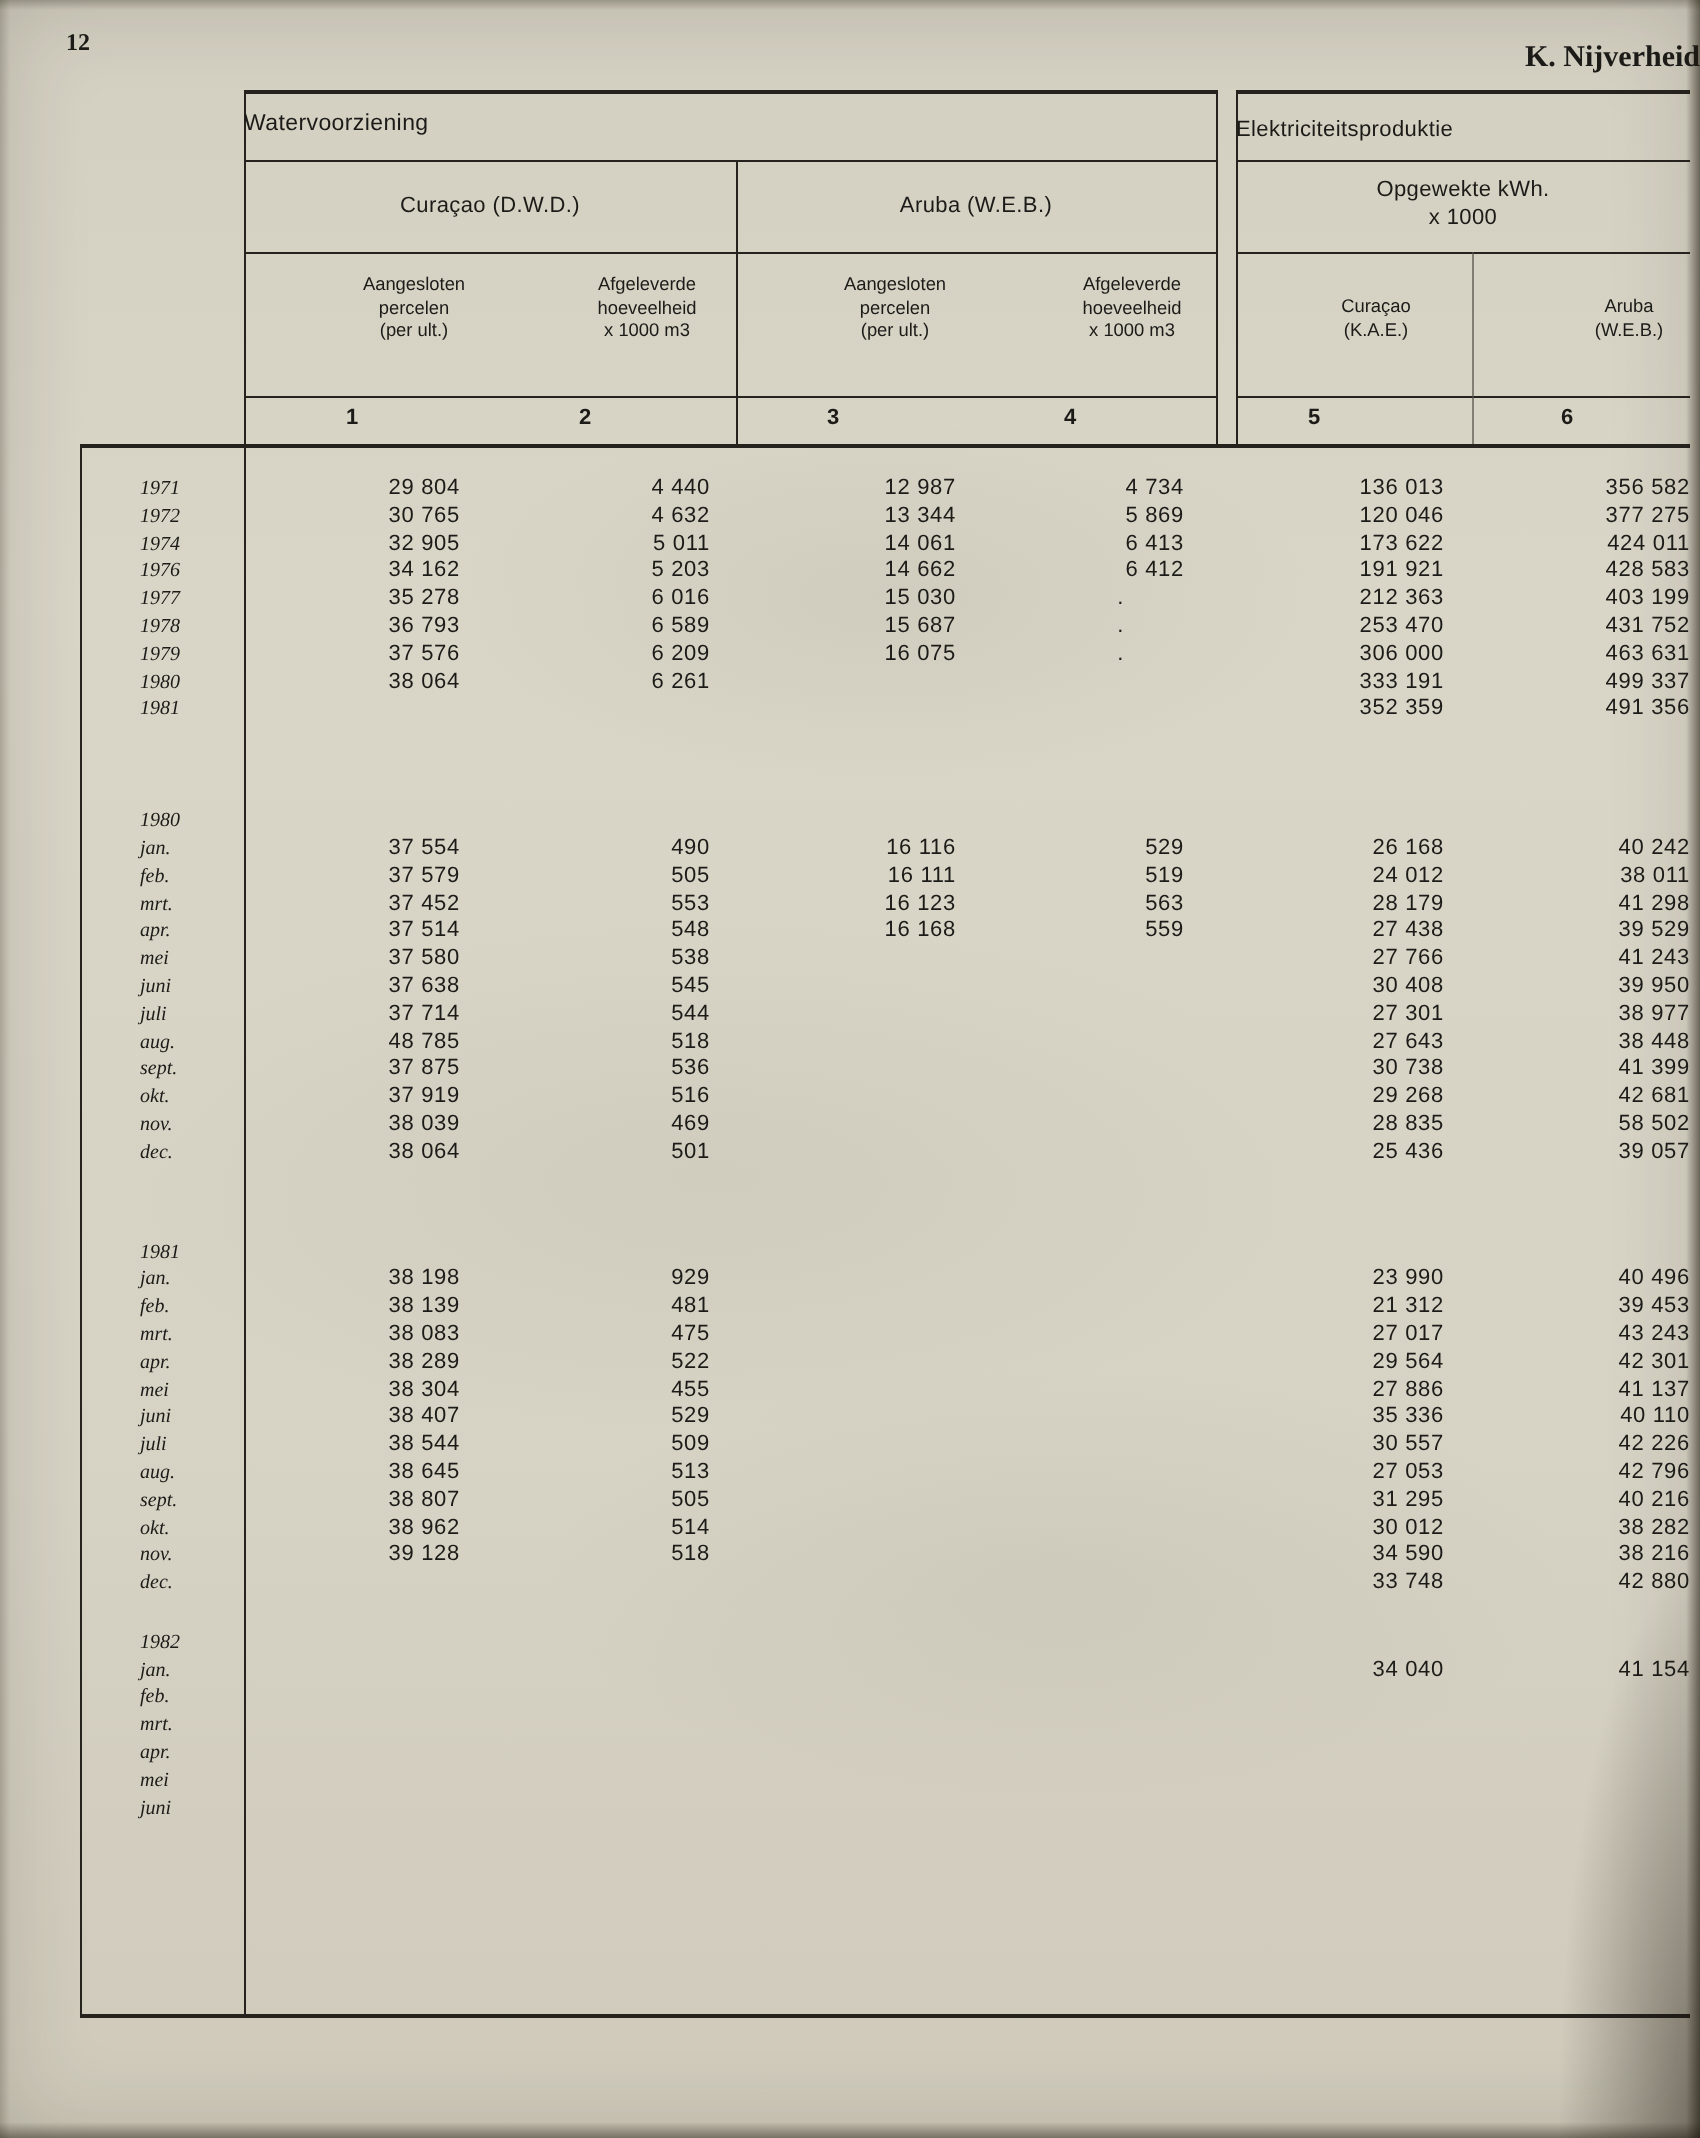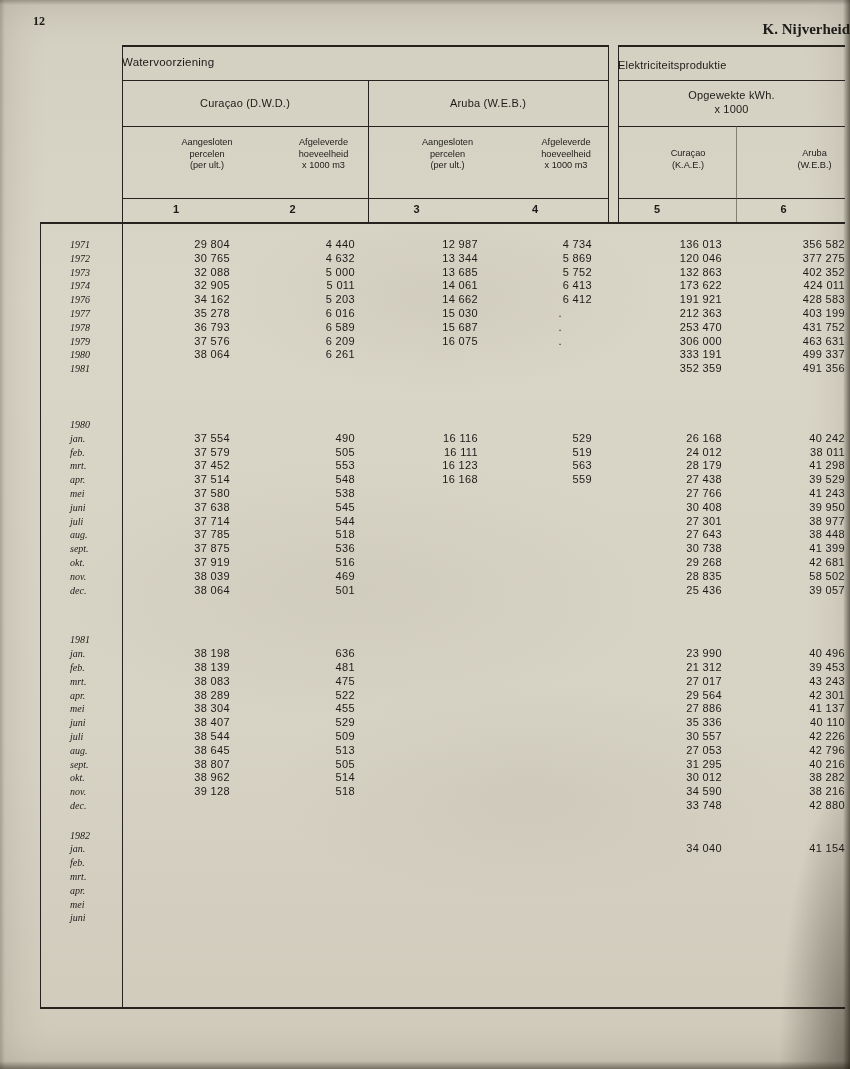--- a/index.html
+++ b/index.html
@@ -125,29 +125,20 @@
       <div class="row">
         <div class="lbl">1972</div>
         <div class="v">30 765</div>
         <div class="v">4 632</div>
         <div class="v">13 344</div>
         <div class="v">5 869</div>
         <div class="v">120 046</div>
         <div class="v">377 275</div>
       </div>
       <div class="row">
-        <div class="lbl">1973</div>
-        <div class="v">32 088</div>
-        <div class="v">5 000</div>
-        <div class="v">13 685</div>
-        <div class="v">5 752</div>
-        <div class="v">132 863</div>
-        <div class="v">402 352</div>
-      </div>
-      <div class="row">
         <div class="lbl">1974</div>
         <div class="v">32 905</div>
         <div class="v">5 011</div>
         <div class="v">14 061</div>
         <div class="v">6 413</div>
         <div class="v">173 622</div>
         <div class="v">424 011</div>
       </div>
       <div class="row">
         <div class="lbl">1976</div>
@@ -265,21 +256,21 @@
         <div class="lbl">juli</div>
         <div class="v">37 714</div>
         <div class="v">544</div>
         <div class="v"></div>
         <div class="v"></div>
         <div class="v">27 301</div>
         <div class="v">38 977</div>
       </div>
       <div class="row">
         <div class="lbl">aug.</div>
-        <div class="v">37 785</div>
+        <div class="v">48 785</div>
         <div class="v">518</div>
         <div class="v"></div>
         <div class="v"></div>
         <div class="v">27 643</div>
         <div class="v">38 448</div>
       </div>
       <div class="row">
         <div class="lbl">sept.</div>
         <div class="v">37 875</div>
         <div class="v">536</div>
@@ -315,21 +306,21 @@
         <div class="v">25 436</div>
         <div class="v">39 057</div>
       </div>
       <div class="gap g2"></div>
       <div class="row">
         <div class="lbl">1981</div>
       </div>
       <div class="row">
         <div class="lbl">jan.</div>
         <div class="v">38 198</div>
-        <div class="v">636</div>
+        <div class="v">929</div>
         <div class="v"></div>
         <div class="v"></div>
         <div class="v">23 990</div>
         <div class="v">40 496</div>
       </div>
       <div class="row">
         <div class="lbl">feb.</div>
         <div class="v">38 139</div>
         <div class="v">481</div>
         <div class="v"></div>

